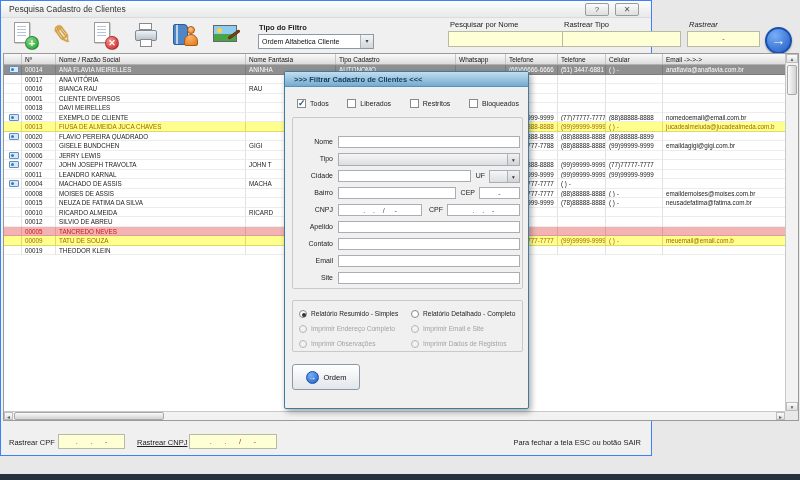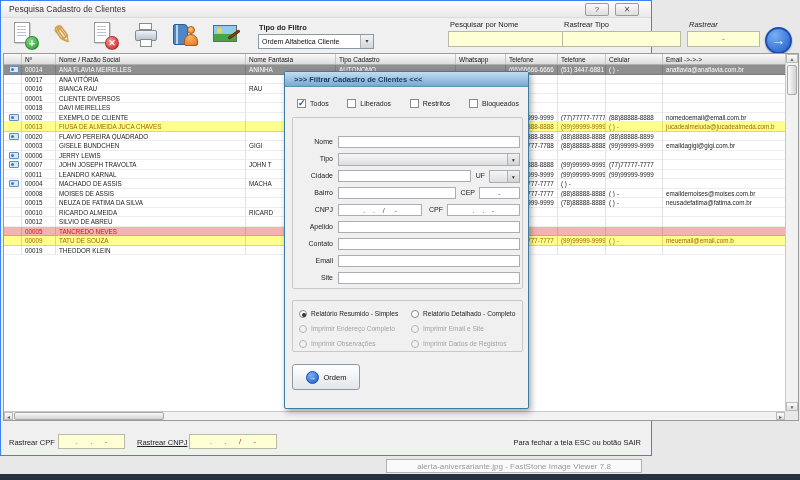--- a/index.html
+++ b/index.html
@@ -607,15 +607,14 @@
       <div class="dlg-buttons">
           <div class="dbtn">
             <span class="ic-sair">→</span>
             <span>Ordem</span>
           </div>
         </div>
     </div>
 
   </div>
 
-  <div class="tooltip">alerta-aniversariante.jpg   -   FastStone Image Viewer 7.8</div>
   <div class="bottom-strip"></div>
 </div>
 
 </body></html>

